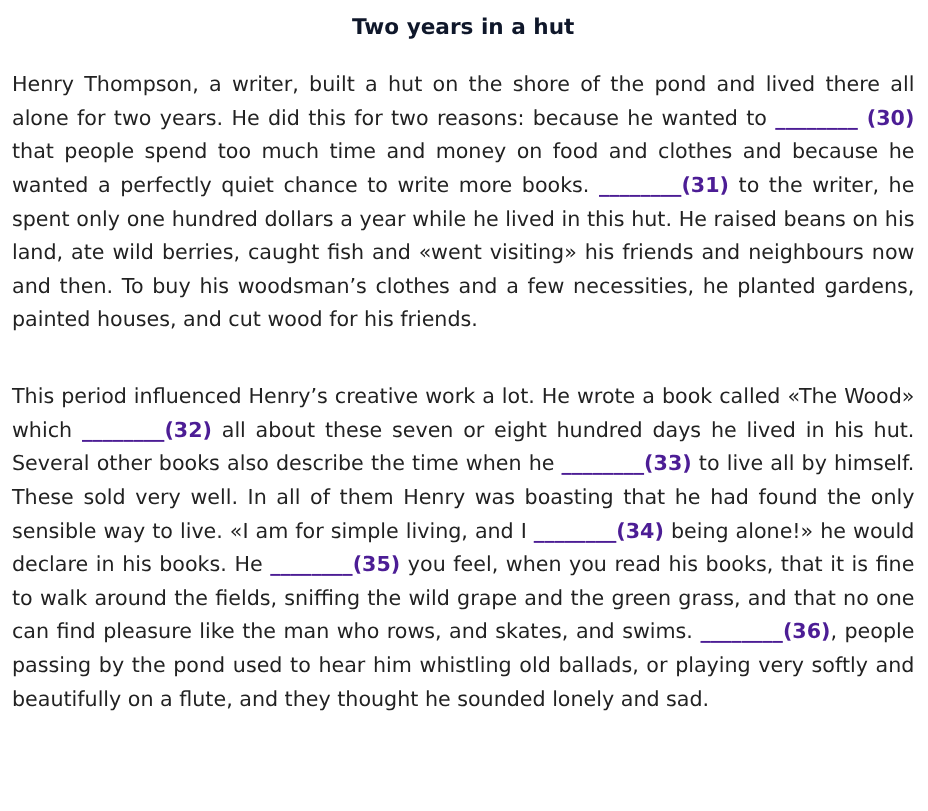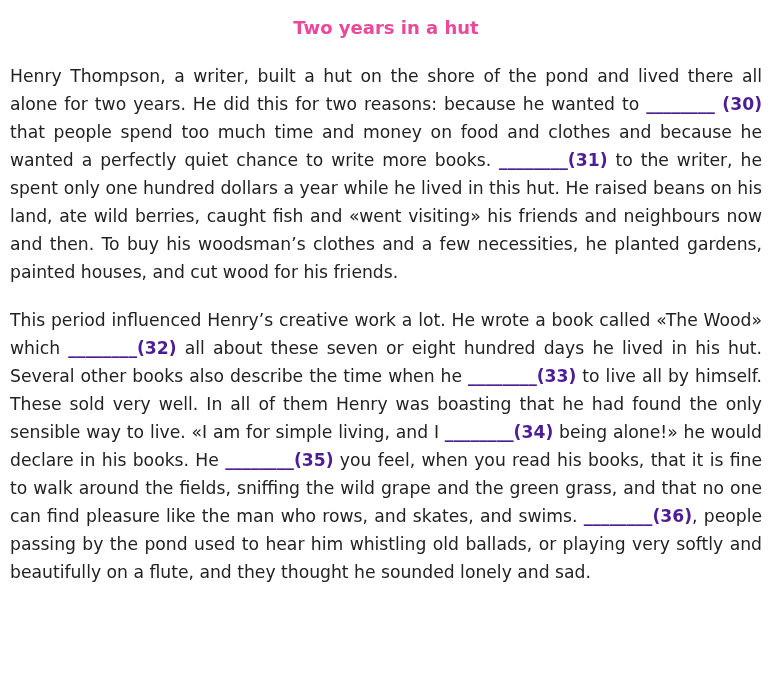--- a/index.html
+++ b/index.html
@@ -15,34 +15,34 @@
       color: #222222;
     }
     .page {
       padding: 0 11px 0 10px;
     }
     .title {
       text-align: center;
       font-weight: bold;
       font-size: 18px;
       line-height: 22px;
-      margin: 17px;
-      padding-top: 0;
-      color: #ec4899;
+      margin: 0;
+      padding-top: 12px;
+      color: #0f172a;
     }
     .para {
       margin: 0;
       text-align: justify;
       font-size: 17.2px;
       line-height: 28px;
       letter-spacing: 0px;
       word-spacing: 0px;
     }
     .para1 { margin-top: 23px; }
-    .para2 { margin-top: 20px; }
+    .para2 { margin-top: 36px; }
     .gap {
       font-weight: bold;
       color: #4c1d95;
     }
   </style>
 </head>
 <body>
 
 <div class="page">
   <h1 class="title">Two years in a hut</h1>

